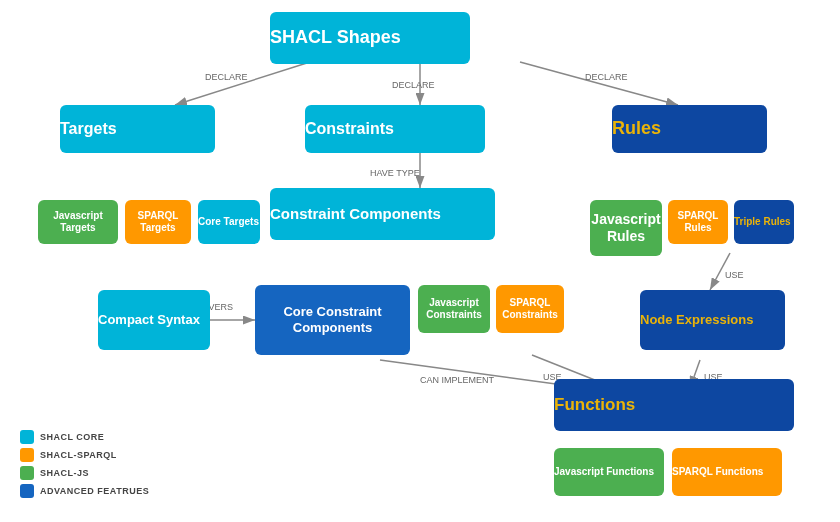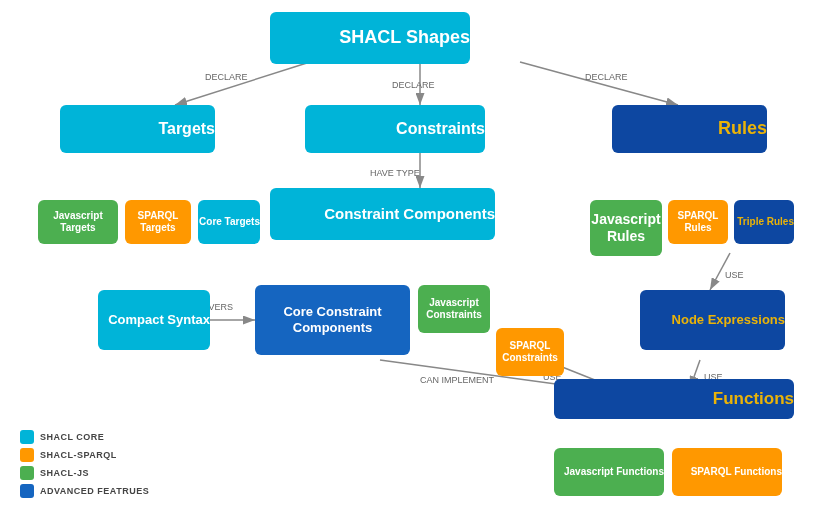--- a/index.html
+++ b/index.html
@@ -17,21 +17,21 @@
       background: white;
       position: relative;
       padding: 10px;
     }
 
     
     .box {
       border-radius: 6px;
       display: flex;
       align-items: center;
-      justify-content: flex-end;
+      justify-content: flex-start;
       text-align: center;
       font-weight: bold;
       position: absolute;
       line-height: 1.2;
     }
 
     .box-cyan {
       background: #00b4d8;
       color: white;
       font-size: 15px;
@@ -191,29 +191,29 @@
   </div>
 
   <div class="box box-blue" style="left:255px; top:285px; width:155px; height:70px; font-size:13px;">
     <span>Core Constraint Components</span>
   </div>
 
   <div class="box box-green" style="left:418px; top:285px; width:72px; height:48px; font-size:10px;">
     <span>Javascript Constraints</span>
   </div>
 
-  <div class="box box-orange" style="left:496px; top:285px; width:68px; height:48px; font-size:10px;margin-top:43px;">
+  <div class="box box-orange" style="left:496px; top:285px; width:68px; height:48px; font-size:10px;">
     <span>SPARQL Constraints</span>
   </div>
 
   <div class="box box-blue-dark" style="left:640px; top:290px; width:145px; height:60px; font-size:13px;">
     <span>Node Expressions</span>
   </div>
 
-  <div class="box box-blue-dark" style="left:554px; top:379px; width:240px; height:40px; font-size:17px;padding-left:11px;">
+  <div class="box box-blue-dark" style="left:554px; top:379px; width:240px; height:52px; font-size:17px;">
     <span>Functions</span>
   </div>
 
   <div class="box box-green" style="left:554px; top:448px; width:110px; height:48px; font-size:10px;">
     <span>Javascript Functions</span>
   </div>
 
   <div class="box box-orange" style="left:672px; top:448px; width:110px; height:48px; font-size:10px;">
     <span>SPARQL Functions</span>
   </div>

